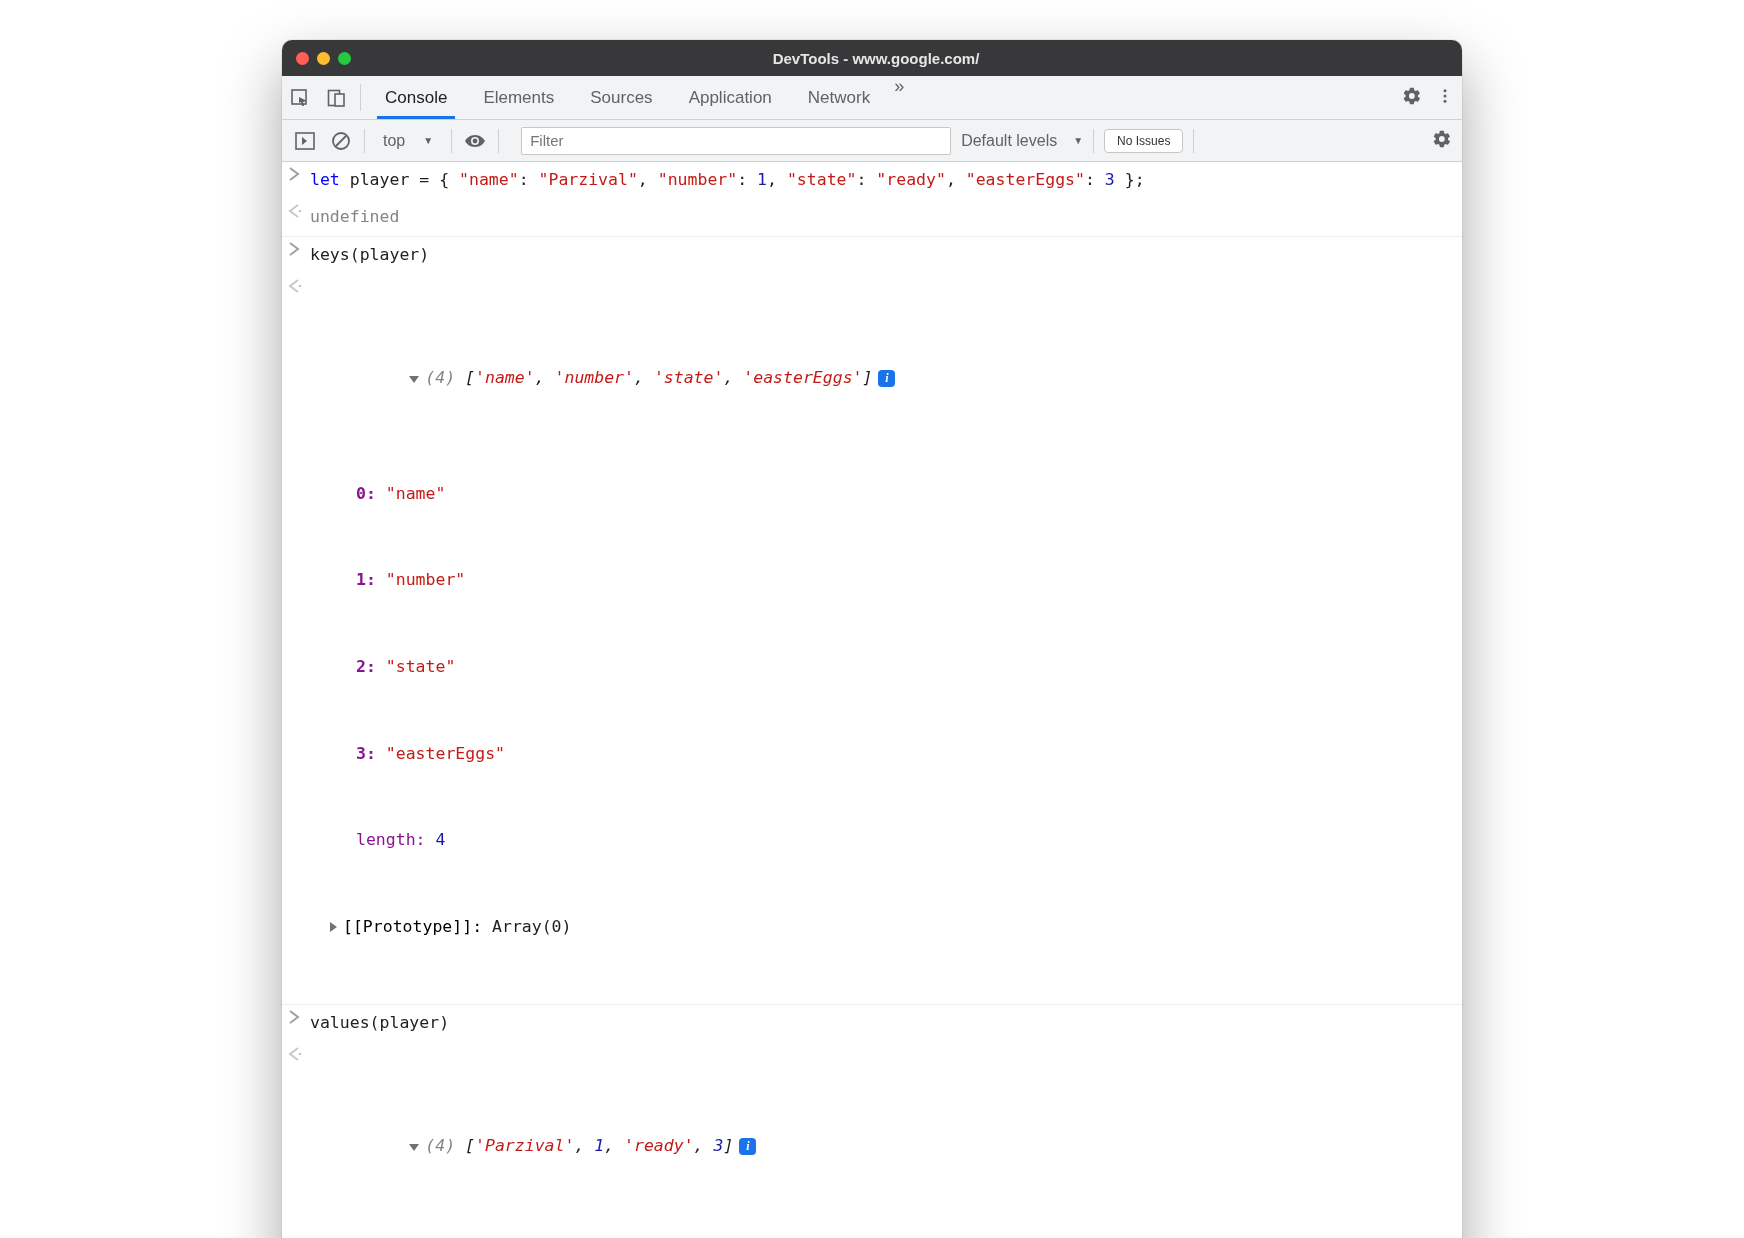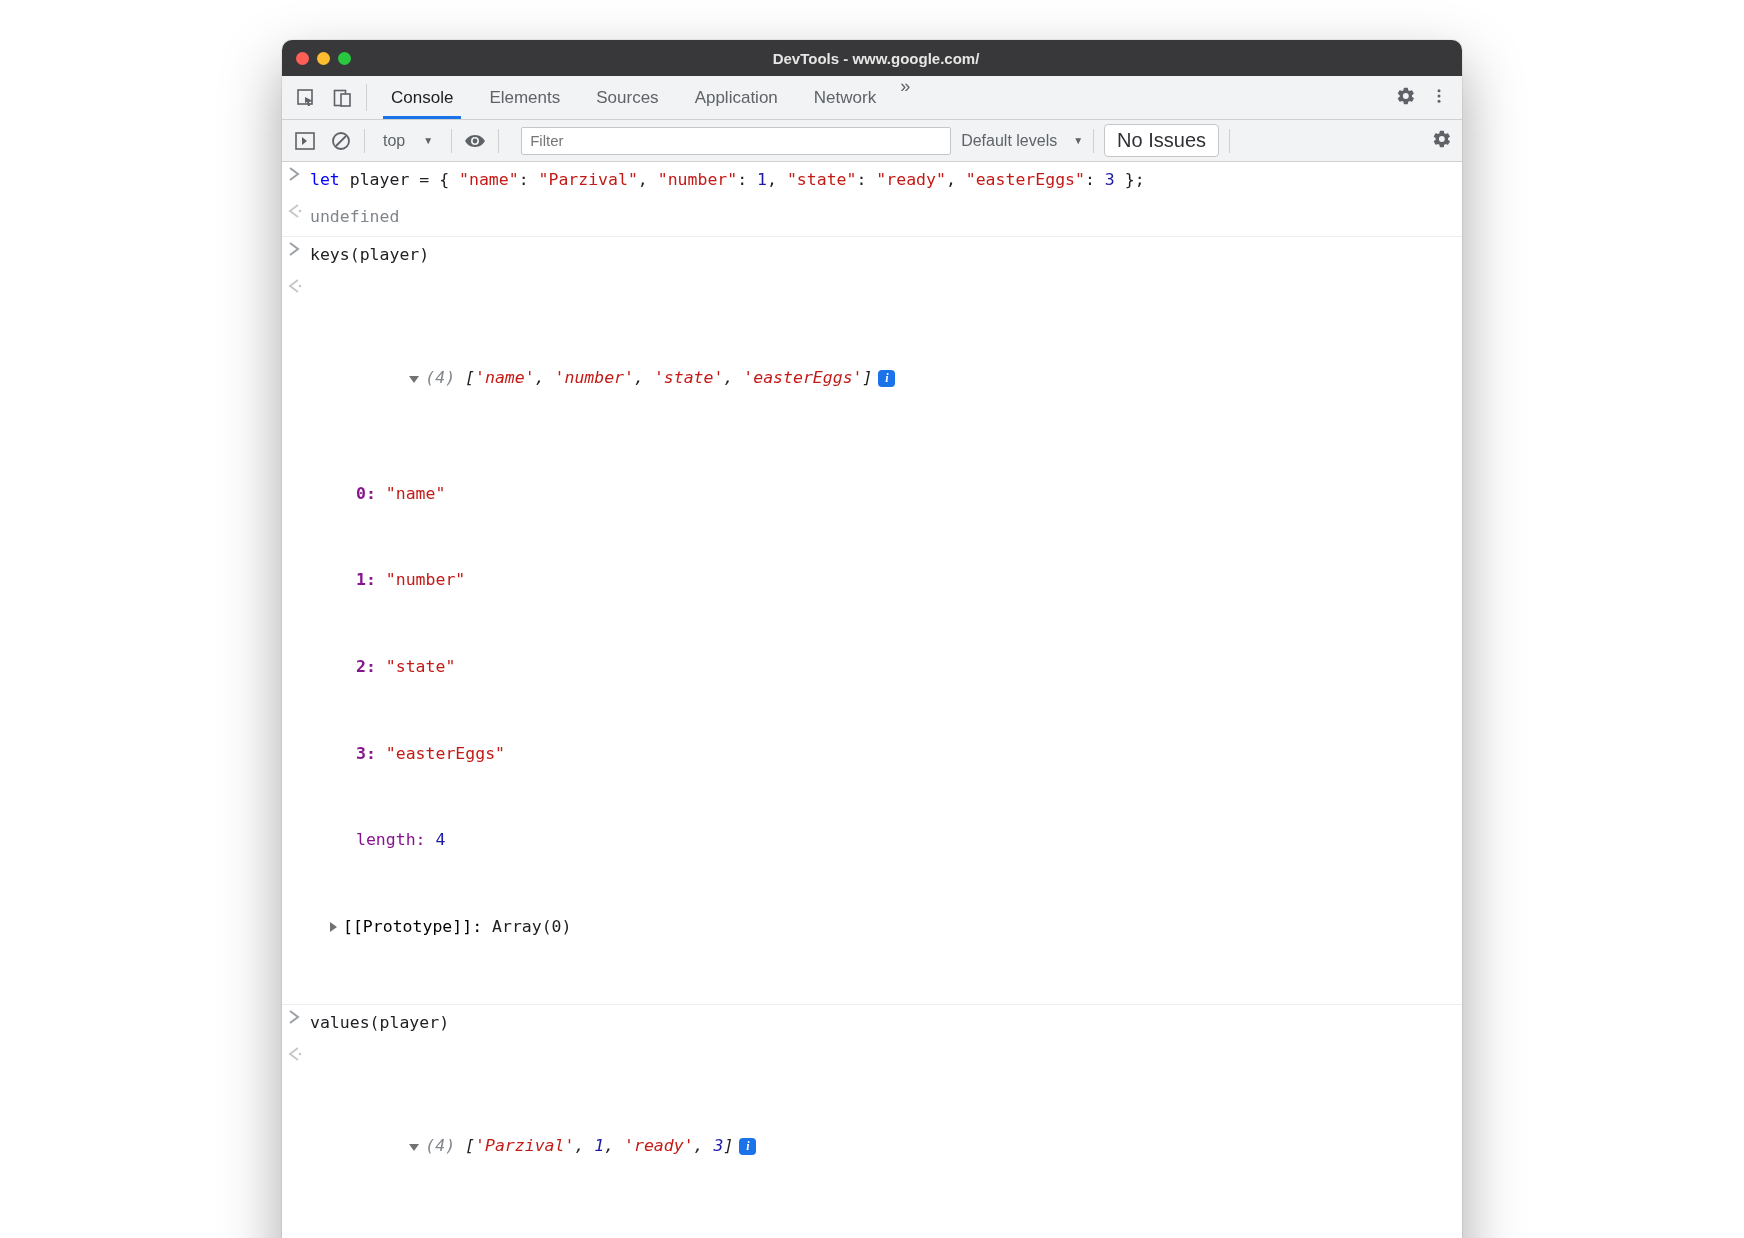--- a/index.html
+++ b/index.html
@@ -33,21 +33,21 @@
   .title {
     position:absolute; left:8px; right:0; text-align:center;
     color:#e6e6e6; font-size:15px; font-weight:700;
     pointer-events:none;
   }
   .tabs-row {
     height: 44px;
     background: #f1f3f4;
     border-bottom: 1px solid #d0d0d0;
     display:flex; align-items:stretch;
-    padding: 0 6px;
+    padding: 0 0;
   }
   .tool-icon {
     display:flex; align-items:center; justify-content:center;
     width:36px; color:#5f6368;
   }
   .divider { width:1px; background:#d0d0d0; margin: 8px 6px;}
   .tab {
     display:flex; align-items:center;
     padding: 0 18px;
     color:#5f6368; font-size:17px;
@@ -74,21 +74,21 @@
     padding:3px 8px; border-radius:4px;
   }
   .filter-input{
     flex: 0 0 430px;
     height:28px; border:1px solid #c6c6c6; background:#fff;
     border-radius:2px; padding:0 8px; font-size:15px; color:#5f6368;margin-left:12px;
   }
   .levels-btn{display:flex; align-items:center; gap:16px;}
   .issues-btn{
     border:1px solid #c6c6c6; background:#fff; border-radius:4px;
-    padding:4px 12px; font-size:20px; color:#303134;
+    padding:4px 12px; font-size:12px; color:#303134;
   }
 
   
   .console {
     font-family: Menlo, Consolas, monospace;
     font-size: 16.5px;
     line-height: 1.75;
     color:#202124;
   }
   .row { display:flex; border-bottom:1px solid #eee; padding: 4px 10px 4px 6px;}

